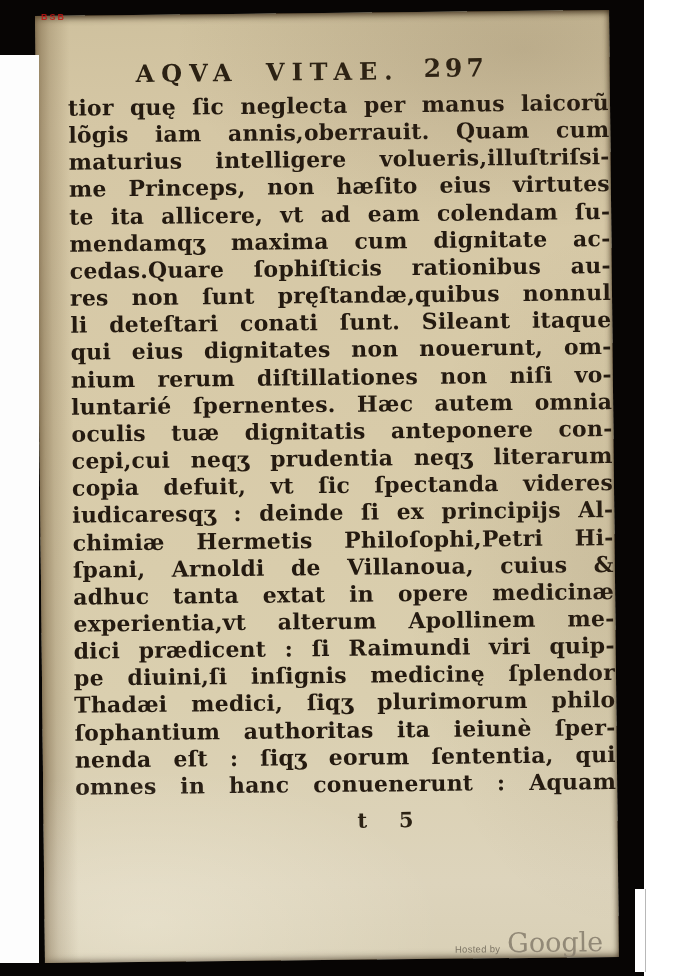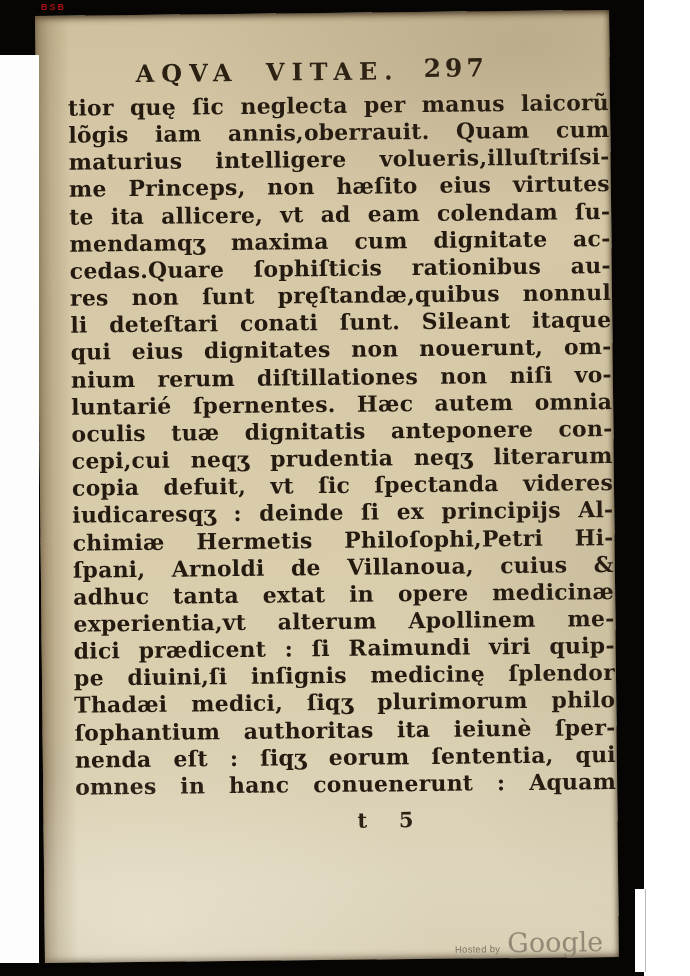--- a/index.html
+++ b/index.html
@@ -54,21 +54,21 @@
     position:absolute;left:410px;top:916px;
     display:flex;align-items:baseline;gap:7px;white-space:nowrap;
   }
   .watermark .hosted{font-family:"Liberation Sans",sans-serif;font-size:9.5px;color:#7d7565;letter-spacing:.3px;}
   .watermark .brand{font-size:27px;color:#8a8170;opacity:.9;}
   
   .left-strip{position:absolute;left:0;top:55px;width:39px;height:908px;background:#fdfdfd;}
   .right-strip{position:absolute;left:644px;top:0;width:46px;height:976px;background:#ffffff;}
   .corner-bar{position:absolute;left:635px;top:889px;width:10px;height:83px;background:#ffffff;border-right:1px solid #b8b8b8;}
   .stamp{
-    position:absolute;left:41px;top:2px;
+    position:absolute;left:41px;top:12px;
     font-family:"Liberation Sans",sans-serif;font-size:9px;font-weight:700;
     color:#c21414;letter-spacing:2px;opacity:.85;text-align:center;
   }
 </style>
 </head>
 <body>
 
 <div class="stage">
 
   <div class="page">

